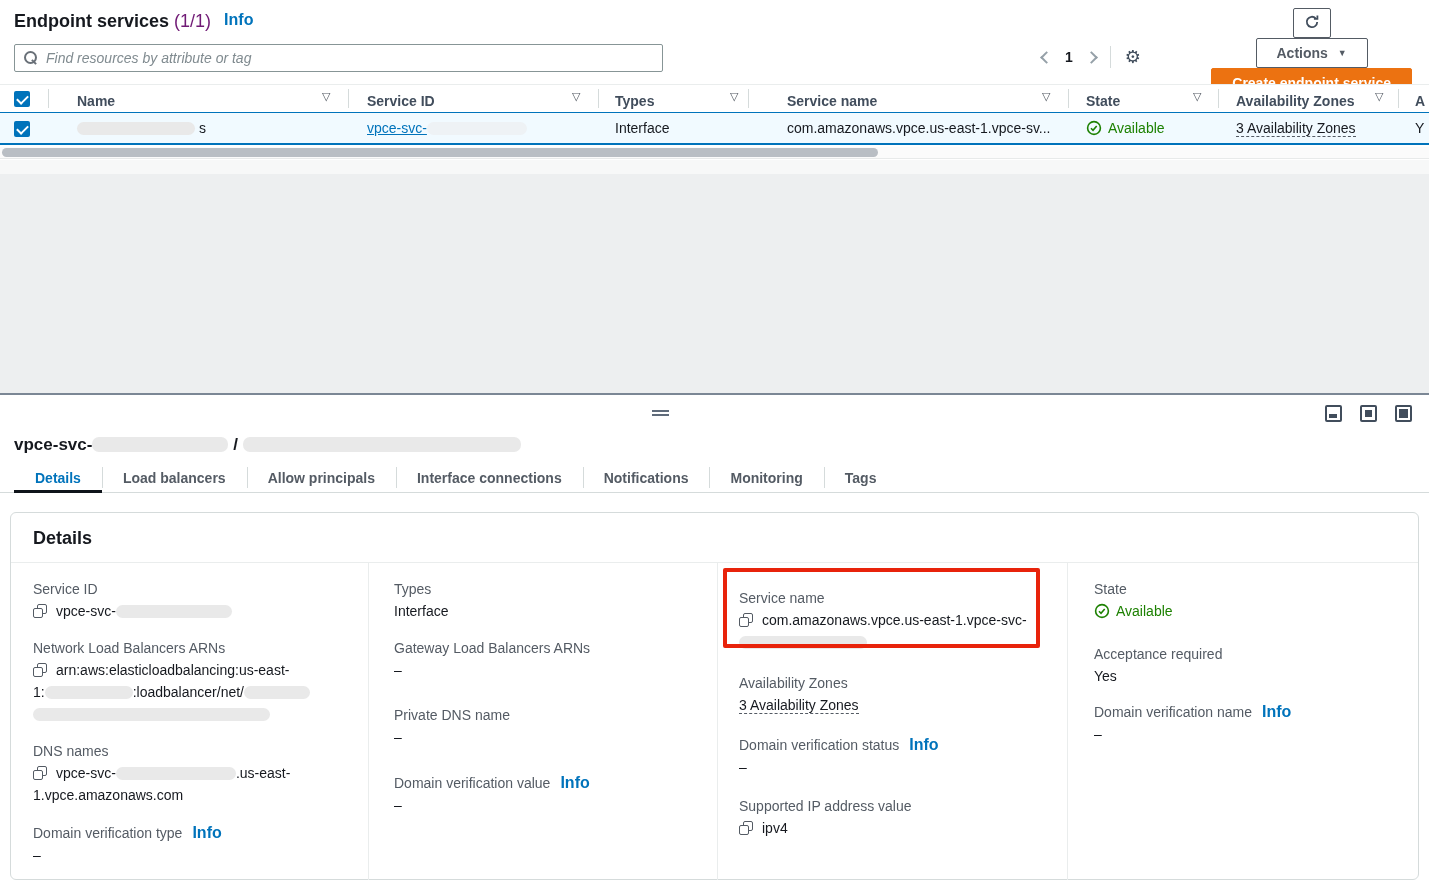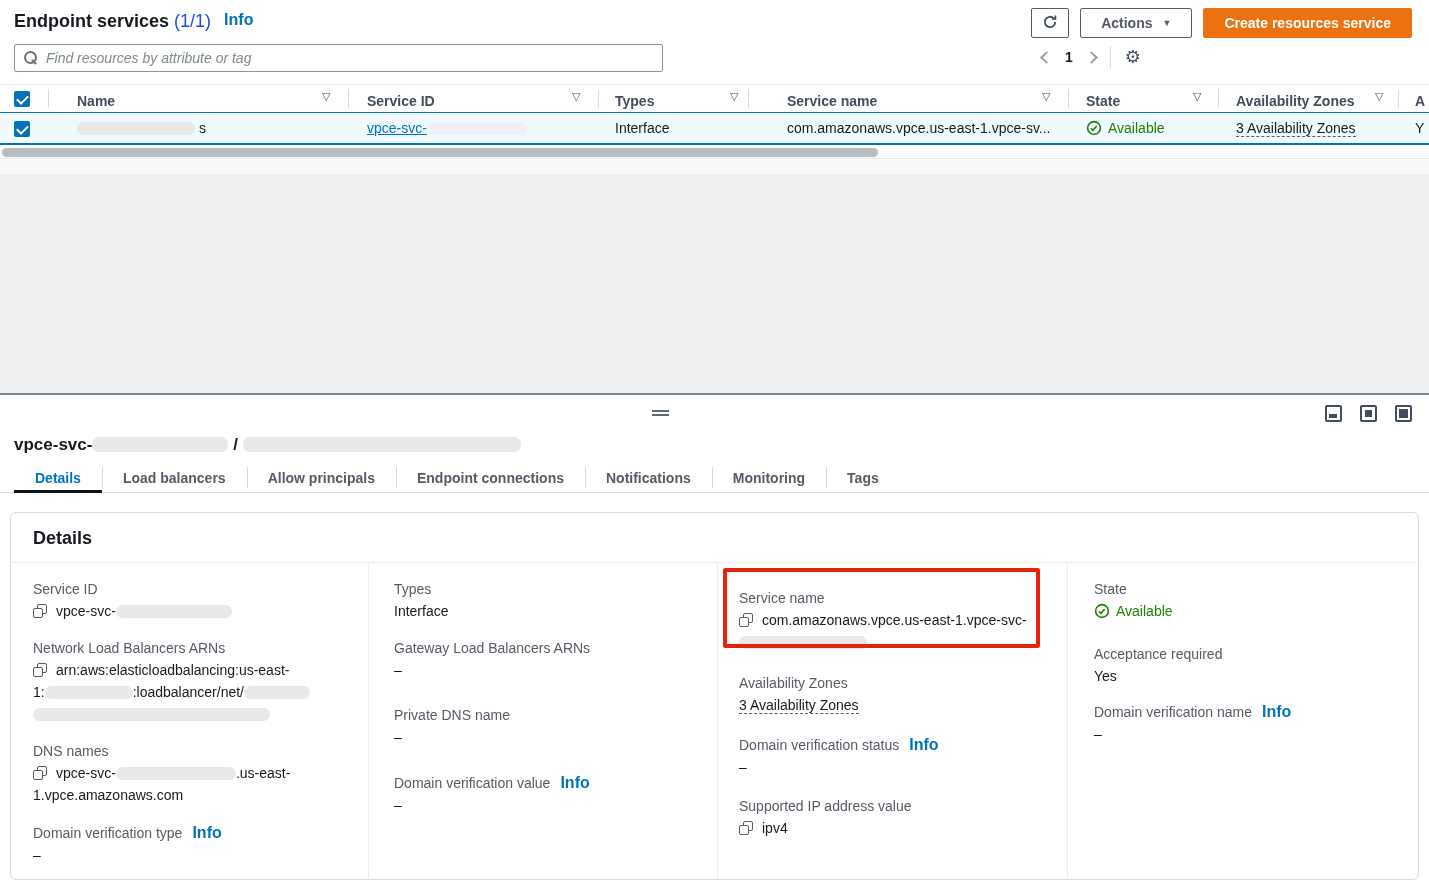--- a/index.html
+++ b/index.html
@@ -2,24 +2,24 @@
 <html><head>
 <meta charset="utf-8">
 <style>
   * { box-sizing: border-box; margin: 0; padding: 0; }
   html,body { width:1429px; height:886px; overflow:hidden; }
   body { font-family:"Liberation Sans","DejaVu Sans",sans-serif; background:#fff; color:#16191f; position:relative; }
 
   
   .topbar { position:absolute; left:0; top:0; width:1429px; height:44px; background:#fff; }
   .page-title { position:absolute; left:14px; top:11px; font-size:18px; font-weight:700; color:#16191f; white-space:nowrap; }
-  .page-title .count { font-weight:400; color:#1d4ed8; }
+  .page-title .count { font-weight:400; color:#701a75; }
   .info-link { color:#0073bb; font-size:16px; font-weight:700; text-decoration:none; cursor:pointer; }
   .page-title .info-link { margin-left:8px; vertical-align:2px; }
-  .top-actions { position:absolute; right:17px; top:8px; display:flex; gap:11px; align-items:center; }
+  .top-actions { position:absolute; right:17px; top:8px; display:flex; align-items:center;flex-direction:column; }
   .btn { height:30px; border:1px solid #545b64; border-radius:2px; background:#fff; color:#545b64; font-size:14px; font-weight:700; display:flex; align-items:center; justify-content:center; padding:0 20px; cursor:pointer; white-space:nowrap; }
   .btn-icon { width:38px; padding:0; }
   .btn-primary { background:#ec7211; border-color:#ec7211; color:#fff; }
   .caret-down { font-size:9px; margin-left:10px; color:#545b64; }
 
   
   .filterbar { position:absolute; left:0; top:43px; width:1158px; height:40px; background:#fff; }
   .search-box { position:absolute; left:14px; top:1px; width:649px; height:28px; border:1px solid #879596; border-radius:2px; background:#fff; display:flex; align-items:center; padding-left:9px; }
   .mag-icon { position:relative; width:14px; height:14px; flex:0 0 auto; }
   .mag-icon::before { content:""; position:absolute; left:0; top:0; width:9px; height:9px; border:2px solid #697078; border-radius:50%; }
@@ -125,21 +125,21 @@
             <path d="M13.2 8a5.2 5.2 0 1 1-1.5-3.7" fill="none" stroke="#414d5c" stroke-width="1.8"></path>
             <path d="M13.4 1.4v3.5h-3.5" fill="none" stroke="#414d5c" stroke-width="1.8"></path>
           </svg>
       </span>
     </button>
     <button class="btn">
       <span>Actions</span>
       <span class="caret-down">▼</span>
     </button>
     <button class="btn btn-primary">
-      <span>Create resources service</span>
+      <span>Create endpoint service</span>
     </button>
   </div>
 </header>
 
 <div class="filterbar">
   <div class="search-box">
     <span class="mag-icon"></span>
     <input type="text" placeholder="Find resources by attribute or tag" style="">
   </div>
   <div class="paging">
@@ -224,21 +224,21 @@
     <div class="tab active">
         <span>Details</span>
       </div>
     <div class="tab">
         <span>Load balancers</span>
       </div>
     <div class="tab">
         <span>Allow principals</span>
       </div>
     <div class="tab">
-        <span>Endpoint connections</span>
+        <span>Interface connections</span>
       </div>
     <div class="tab">
         <span>Notifications</span>
       </div>
     <div class="tab">
         <span>Monitoring</span>
       </div>
     <div class="tab">
         <span>Tags</span>
       </div>

